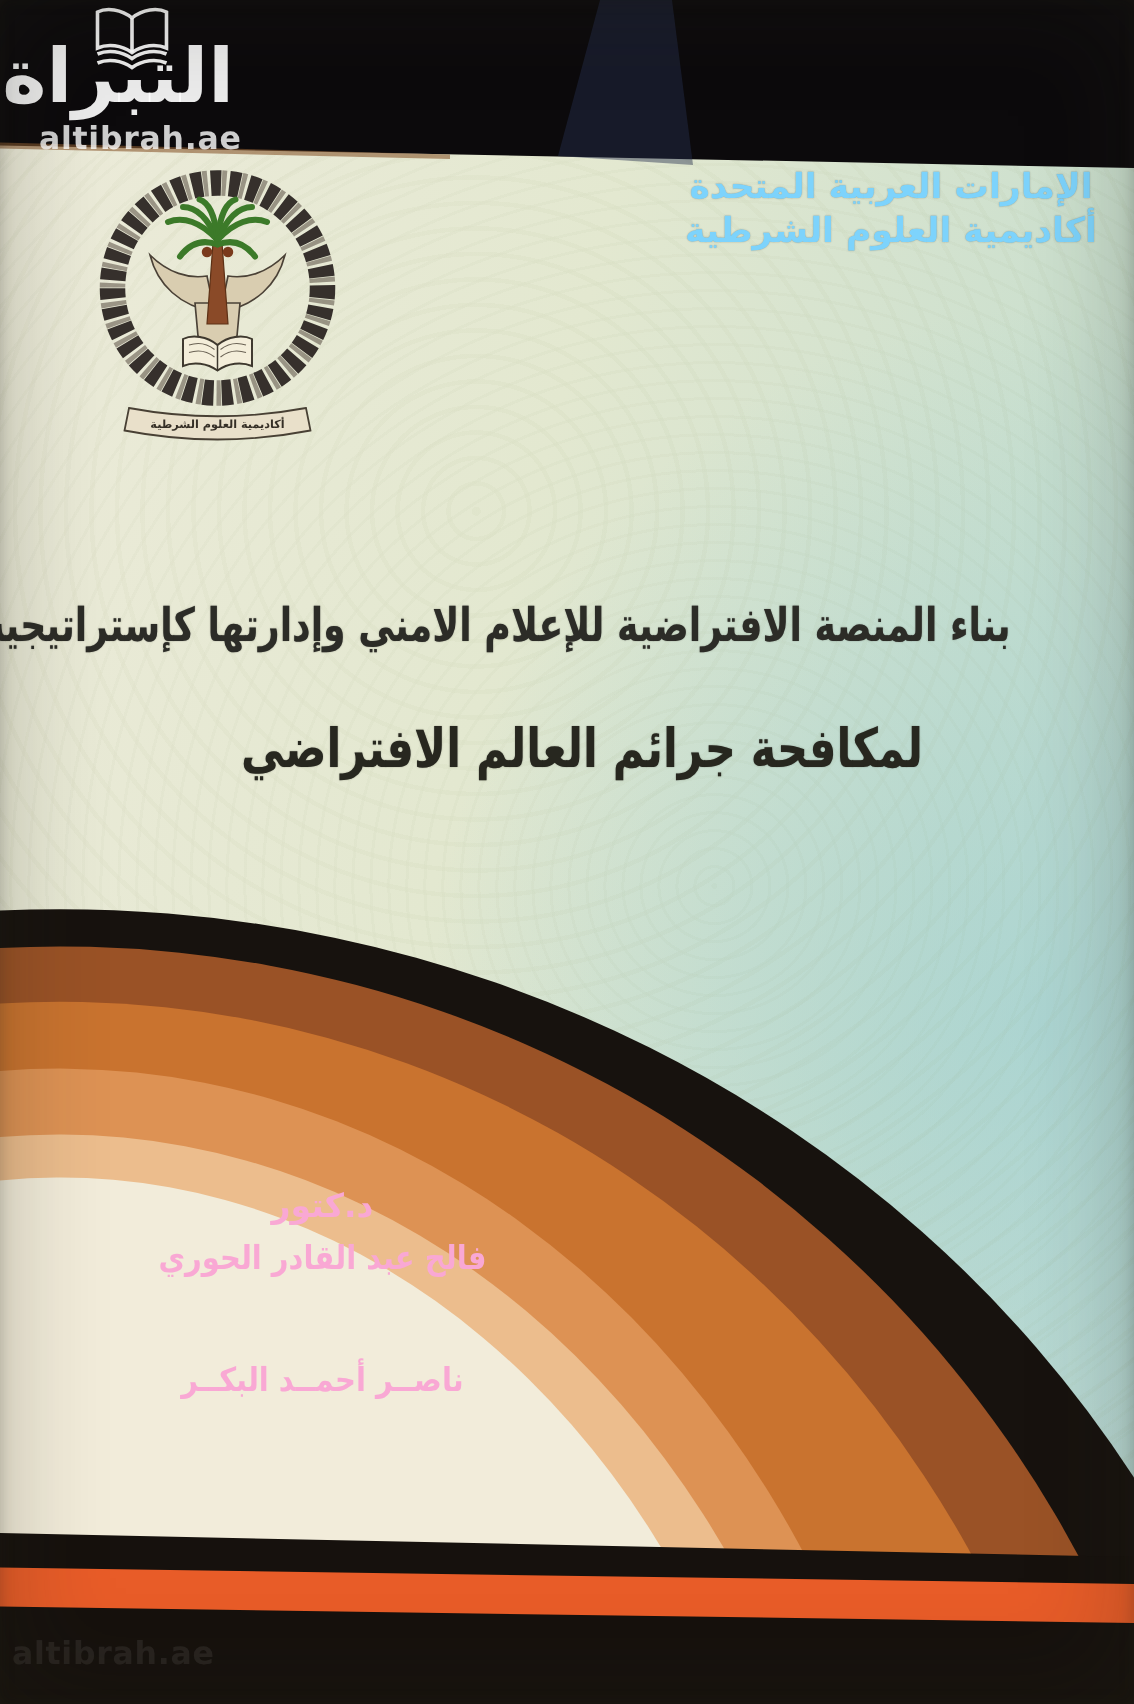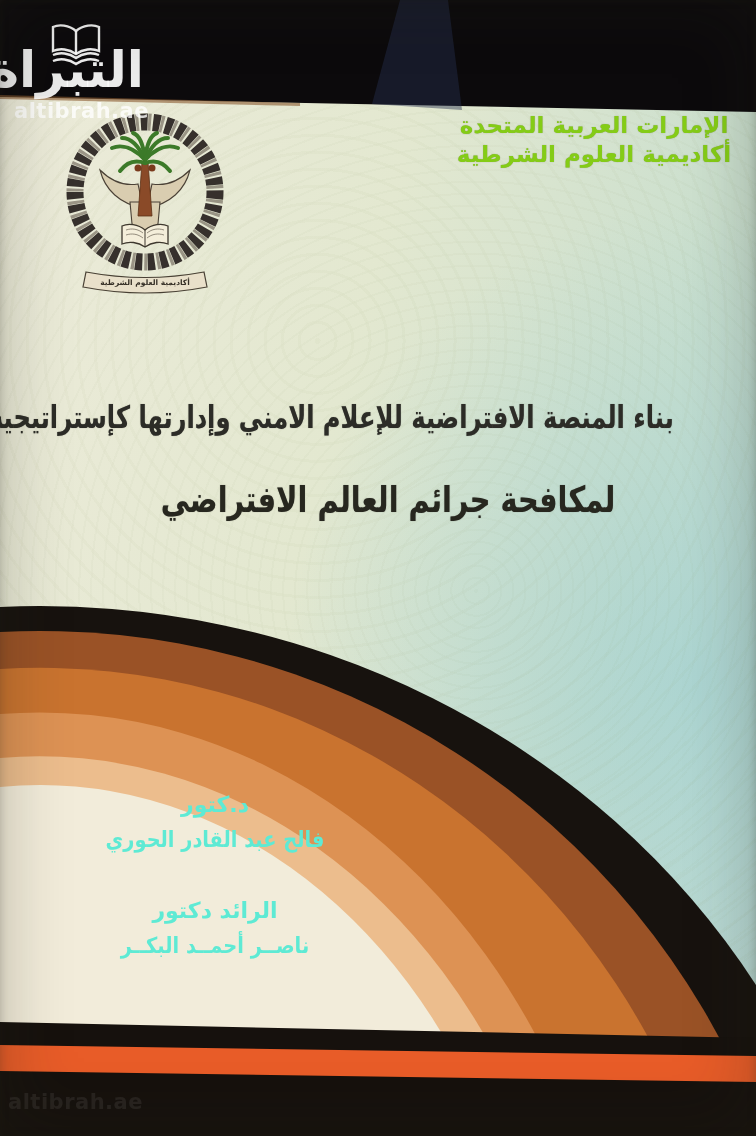--- a/index.html
+++ b/index.html
@@ -21,36 +21,36 @@
     background:
       repeating-radial-gradient(circle at 42% 30%, rgba(140,150,100,.05) 0 3px, rgba(0,0,0,0) 3px 17px),
       repeating-radial-gradient(circle at 63% 52%, rgba(130,145,95,.04) 0 2px, rgba(0,0,0,0) 2px 12px);
   }
   svg.art{position:absolute;inset:0;}
   .vignette{position:absolute;inset:0;pointer-events:none;
     box-shadow:inset 0 0 70px rgba(35,35,25,.28), inset 0 0 10px rgba(35,35,25,.22);}
 
   .txt{position:absolute;color:#2d2d28;font-weight:bold;}
   .publisher{top:111px;right:4px;width:316px;text-align:center;
-    font-size:23px;line-height:1.24;color:#84cc16;
+    font-size:23px;line-height:1.24;color:#7dd3fc;
     text-shadow:0 0 1px rgba(70,62,45,.45);}
   .title-line1{top:399px;left:8px;right:0;text-align:center;font-size:31px;
     white-space:nowrap;transform:scaleX(.78);transform-origin:center;
     color:#2c2c27;text-shadow:0 0 1px rgba(44,44,39,.5);}
   .title-line2{top:479px;left:20px;right:0;text-align:center;font-size:36px;
     white-space:nowrap;transform:scaleX(.8);transform-origin:center;
     color:#27271f;text-shadow:0 0 1px rgba(39,39,31,.5);}
   .author-block{position:absolute;left:40px;width:350px;text-align:center;
-    color:#5eead4;font-weight:bold;}
+    color:#f9a8d4;font-weight:bold;}
   .author-degree{font-size:22px;}
   .author-name{font-size:22px;margin-top:10px;white-space:nowrap;
     transform:scaleX(.88);transform-origin:center;}
   .ab1{top:792px;} .ab2{top:898px;}
 
-  .wm-top{position:absolute;top:0;left:4px;width:150px;height:115px;color:#fff;margin-top:19px;}
+  .wm-top{position:absolute;top:0;left:16px;width:150px;height:115px;color:#fff;}
   .wm-word{position:absolute;top:26px;left:0;width:140px;text-align:center;
     font-size:50px;line-height:1;font-weight:bold;color:rgba(255,255,255,.92);}
   .wm-book{position:absolute;top:2px;left:44px;}
   .wm-site{position:absolute;top:80px;left:10px;font-size:21px;font-weight:bold;
     color:rgba(255,255,255,.8);letter-spacing:.5px;}
   .wm-bottom{position:absolute;top:1090px;left:8px;font-size:21px;font-weight:bold;
     color:rgba(255,255,255,.08);letter-spacing:.5px;}
 </style>
 </head>
 <body>
@@ -119,21 +119,20 @@
   </div>
 
   <div class="txt title-line1" dir="rtl">بناء المنصة الافتراضية للإعلام الامني وإدارتها كإستراتيجية</div>
   <div class="txt title-line2" dir="rtl">لمكافحة جرائم العالم الافتراضي</div>
 
   <div class="author-block ab1" dir="rtl">
     <div class="author-degree">د.كتور</div>
     <div class="author-name">فالح عبد القادر الحوري</div>
   </div>
   <div class="author-block ab2" dir="rtl">
-    <div class="author-degree">الرائد دكتور</div>
     <div class="author-name">ناصــر أحمــد البكــر</div>
   </div>
 
   <div class="wm-top">
     <svg class="wm-book" width="56" height="50" viewBox="0 0 56 50">
       <g fill="none" stroke="rgba(255,255,255,0.92)" stroke-width="2.4">
         <path d="M28,10 C21,4 11,3 5,6 L5,30 C12,27 21,28 28,33 C35,28 44,27 51,30 L51,6 C45,3 35,4 28,10 Z"></path>
         <path d="M28,10 L28,33"></path>
         <path d="M5,34 C12,31 21,32 28,37 C35,32 44,31 51,34"></path>
         <path d="M5,40 C12,37 21,38 28,43 C35,38 44,37 51,40"></path>

